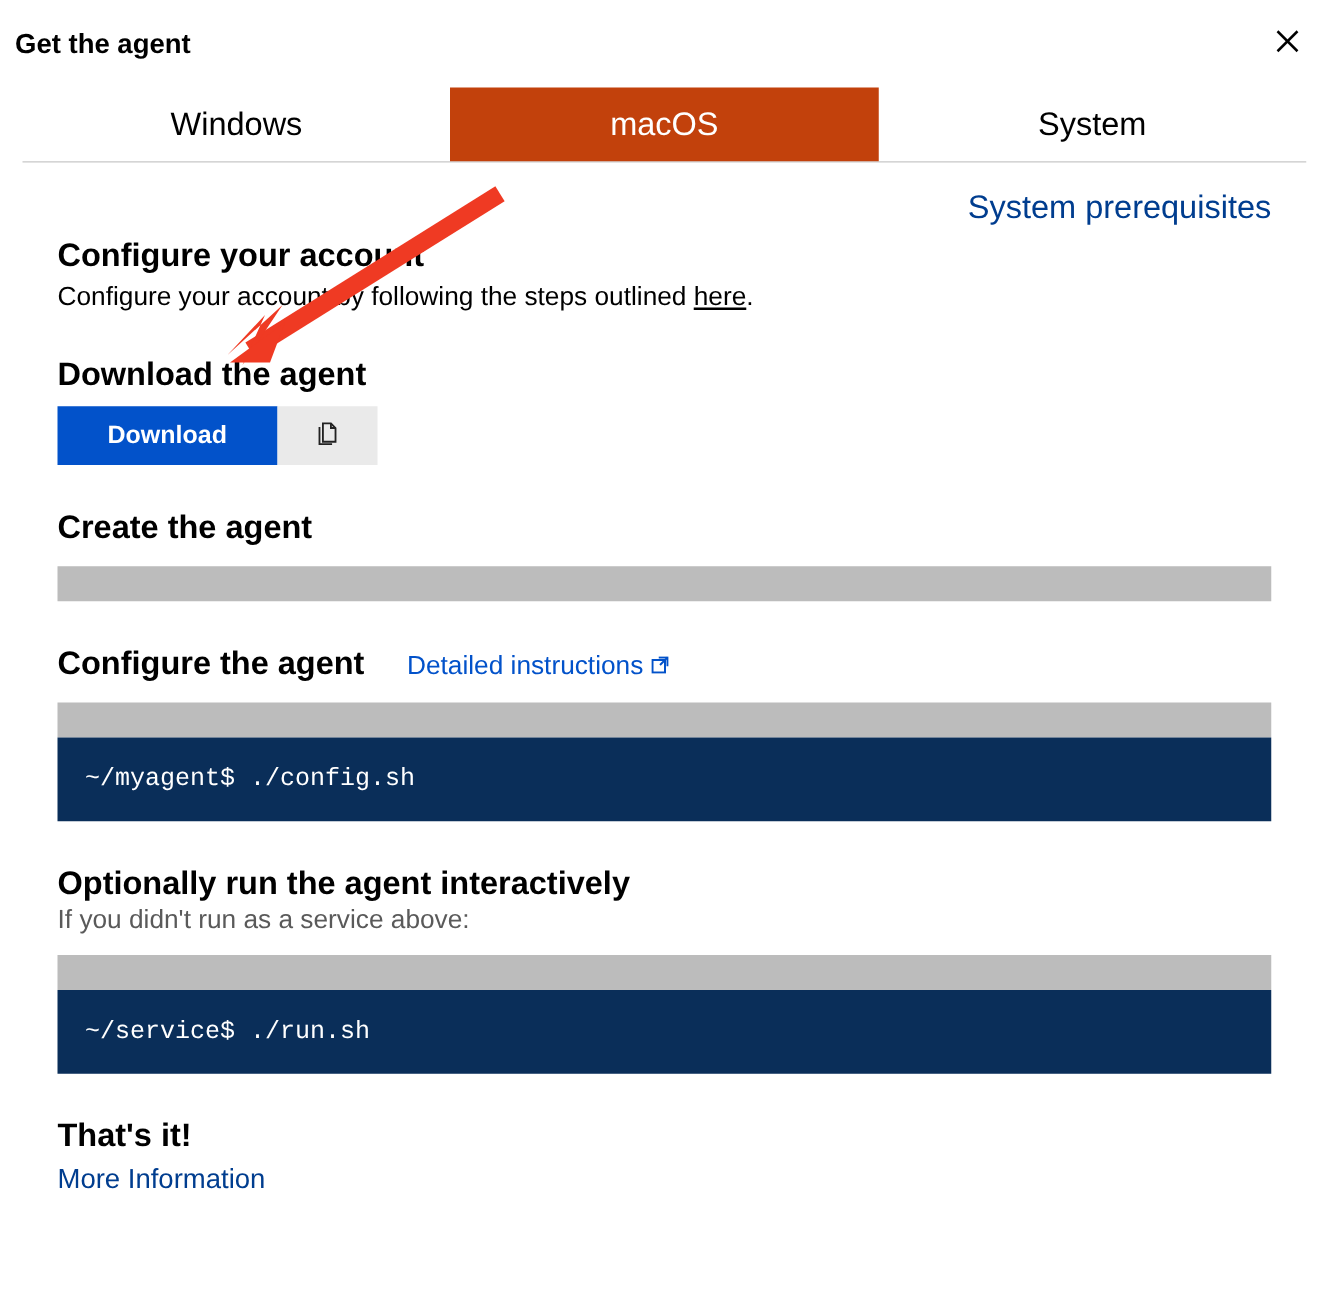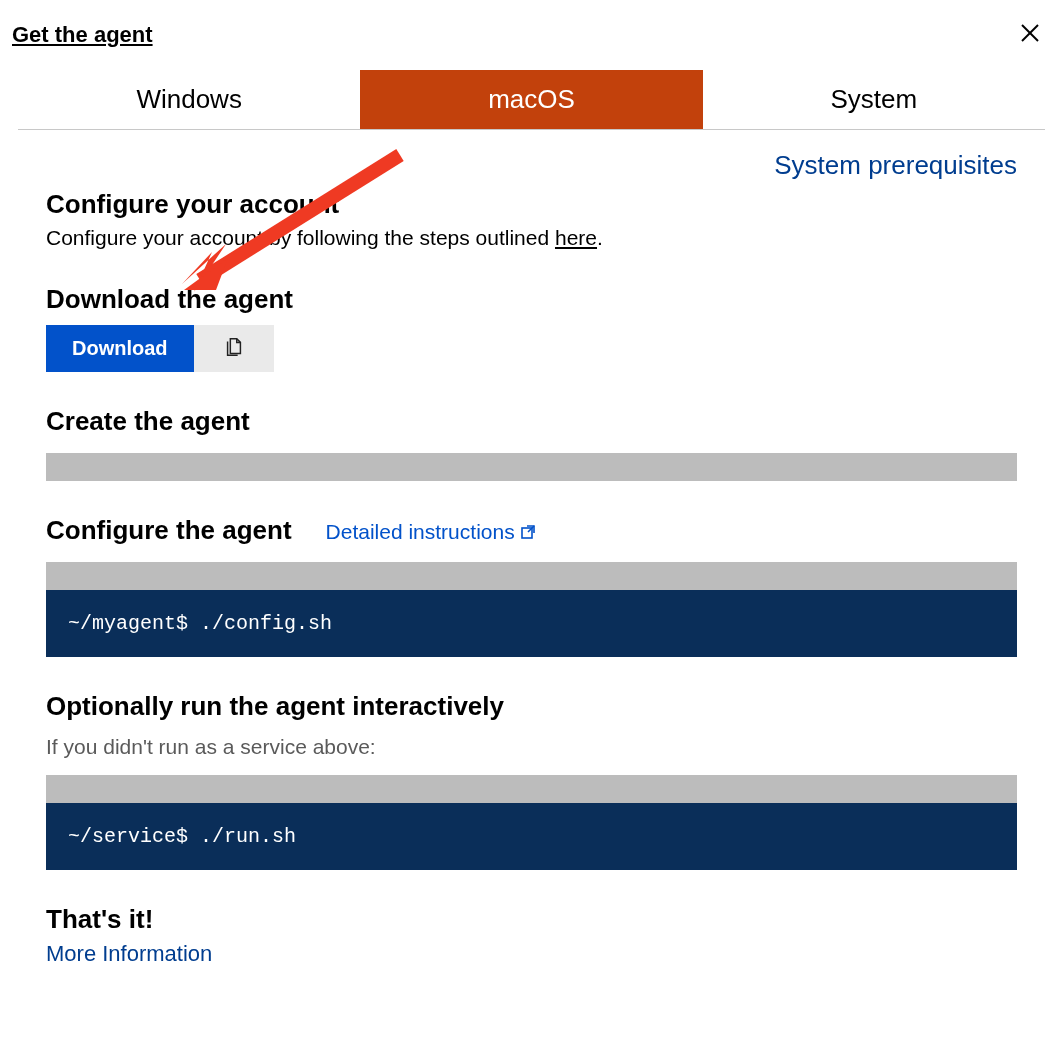--- a/index.html
+++ b/index.html
@@ -8,21 +8,20 @@
       background: #ffffff;
       color: #000;
       width: 1063px;
       padding: 18px 0 20px 0;
     }
     .header {
       display: flex;
       justify-content: space-between;
       align-items: center;
       padding: 0 18px 18px 12px;
-      text-decoration: underline;
     }
     .header-title {
       font-size: 22px;
       font-weight: 700;
     }
     .close-btn {
       font-size: 26px;
       cursor: pointer;
       background: none;
       border: none;
@@ -68,33 +67,33 @@
       font-size: 21px;
       margin-top: 6px;
     }
     .subtext .underline {
       text-decoration: underline;
       cursor: pointer;
     }
     .gray-subtext {
       font-size: 21px;
       color: #5a5a5a;
-      margin-top: 13px;
+      margin-top: 2px;
     }
     .download-row {
       display: flex;
       margin-top: 10px;
     }
     .download-btn {
       background: #0252ca;
       color: #ffffff;
       font-size: 20px;
       font-weight: 600;
       border: none;
-      padding: 12px 26px;
+      padding: 12px 40px;
       cursor: pointer;
     }
     .copy-btn {
       background: #eaeaea;
       border: none;
       width: 80px;
       display: flex;
       align-items: center;
       justify-content: center;
       cursor: pointer;

